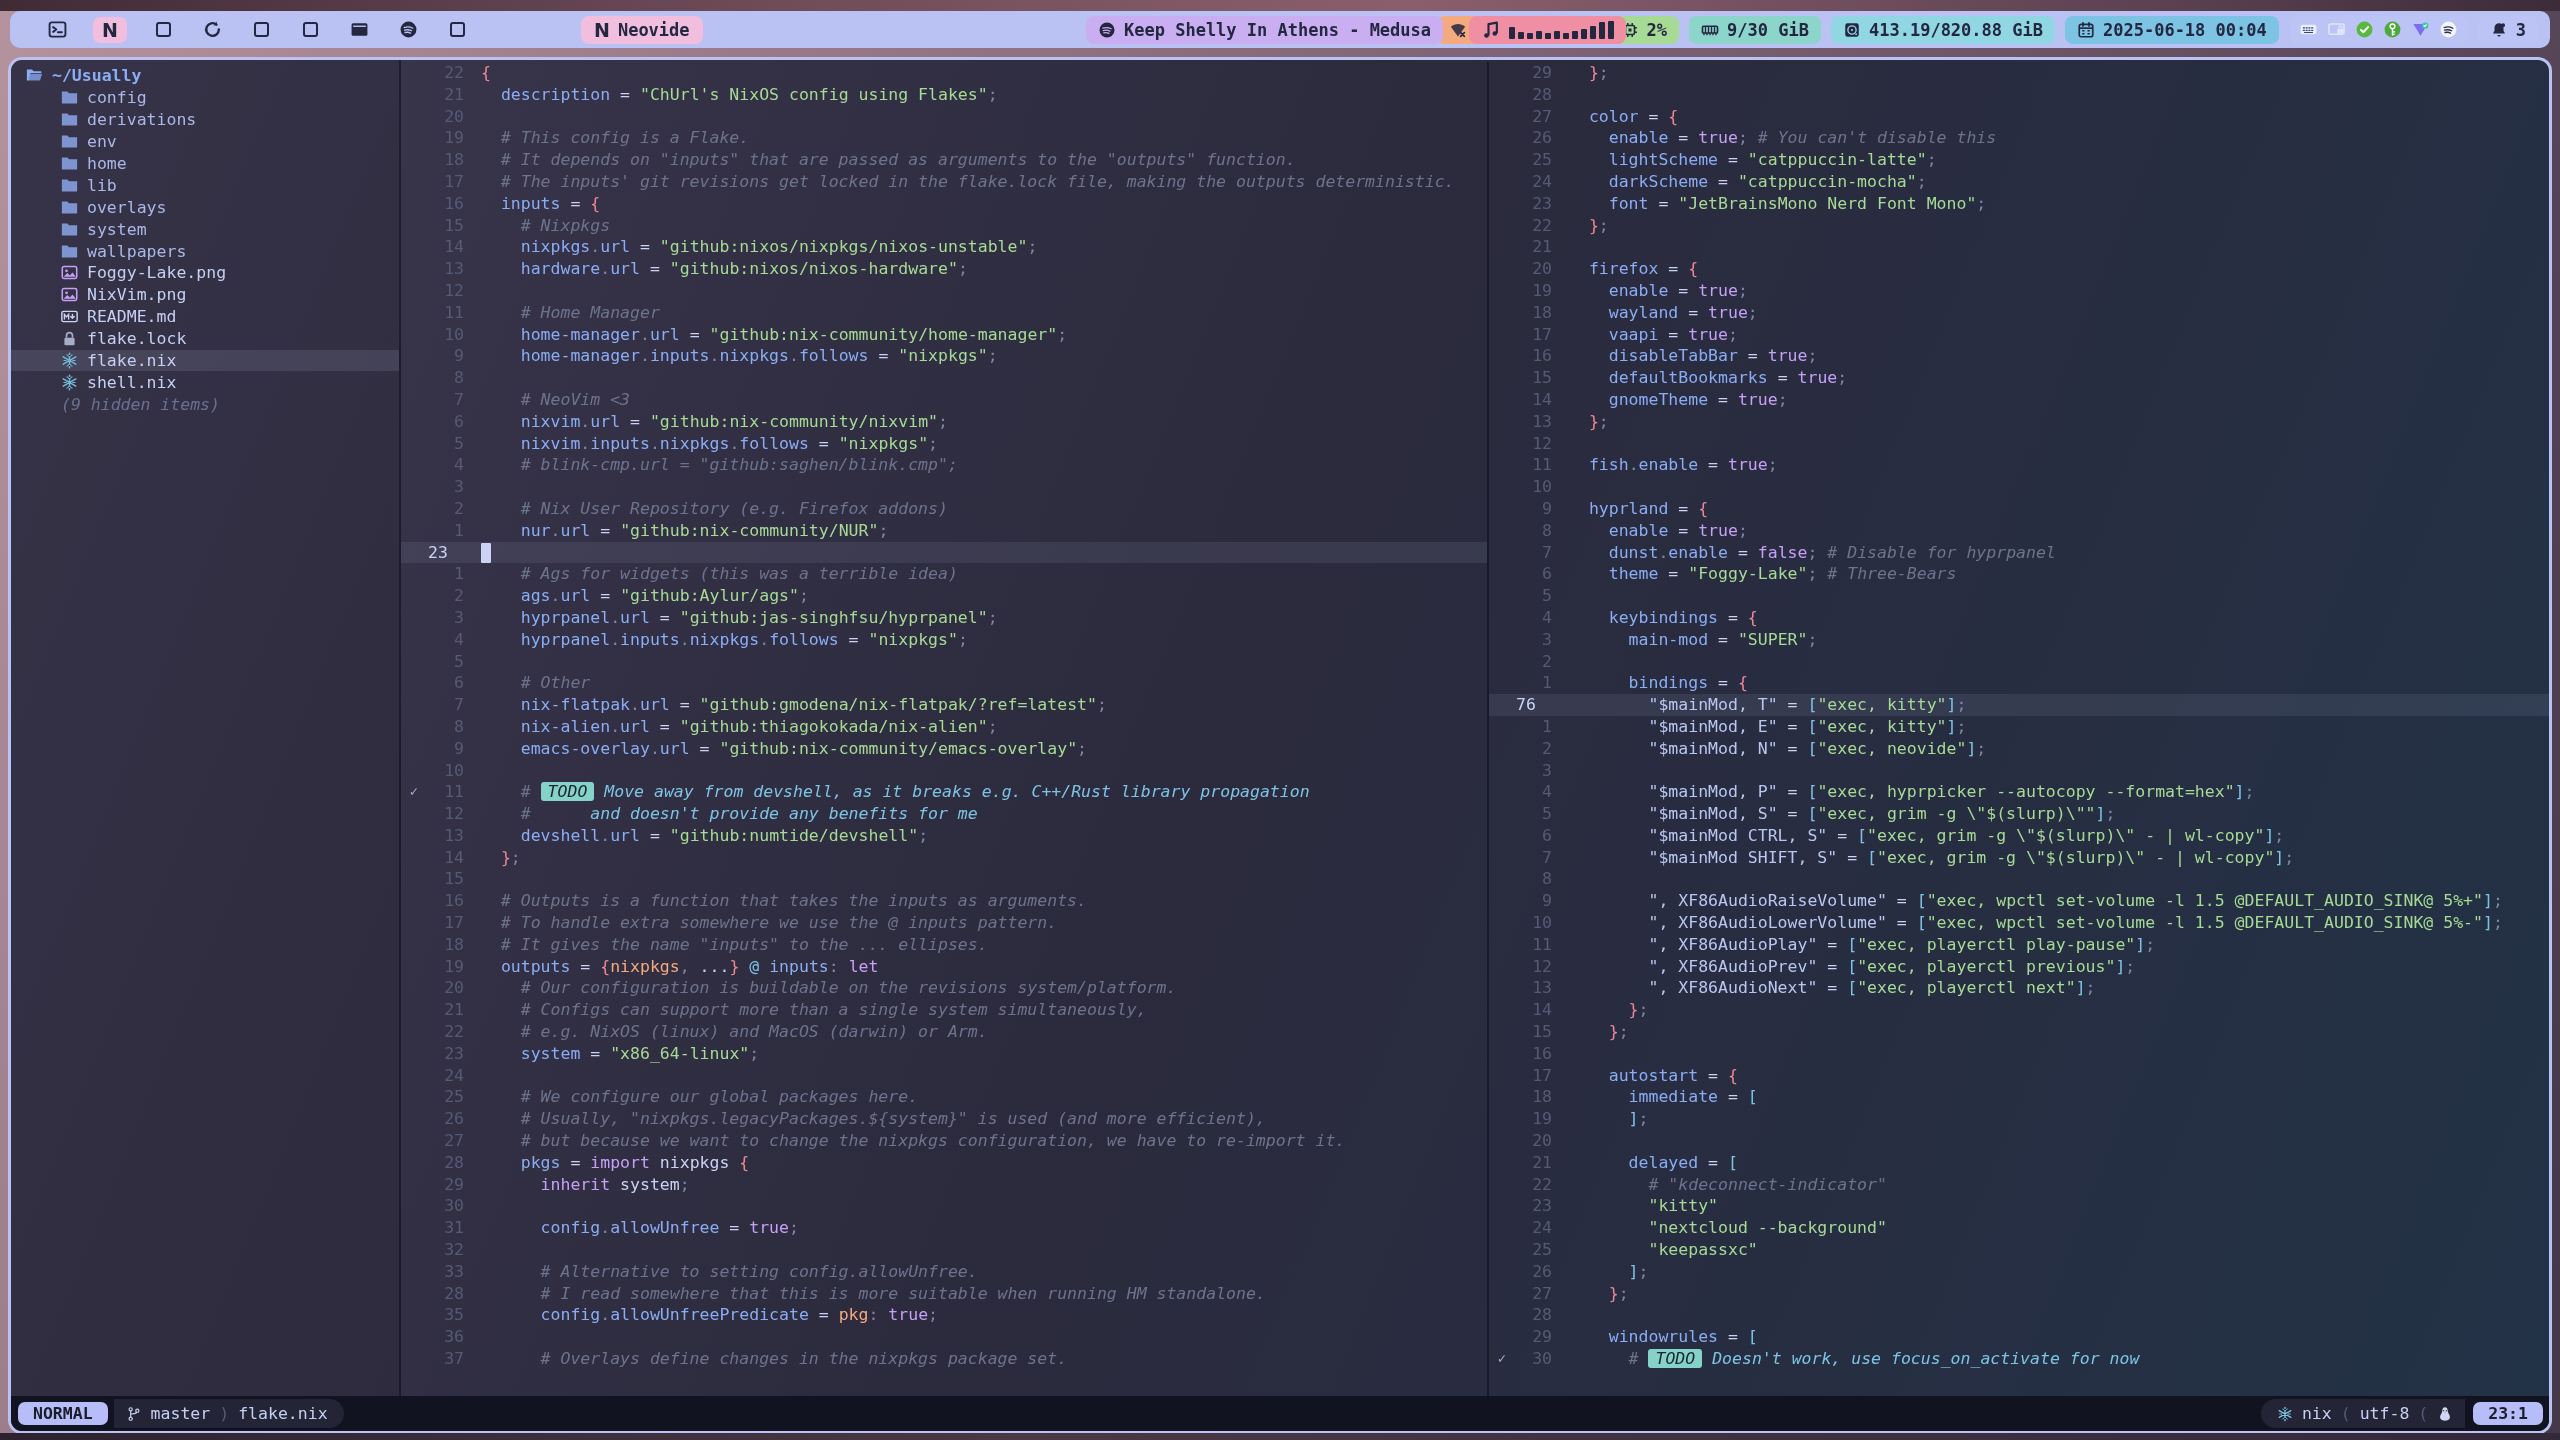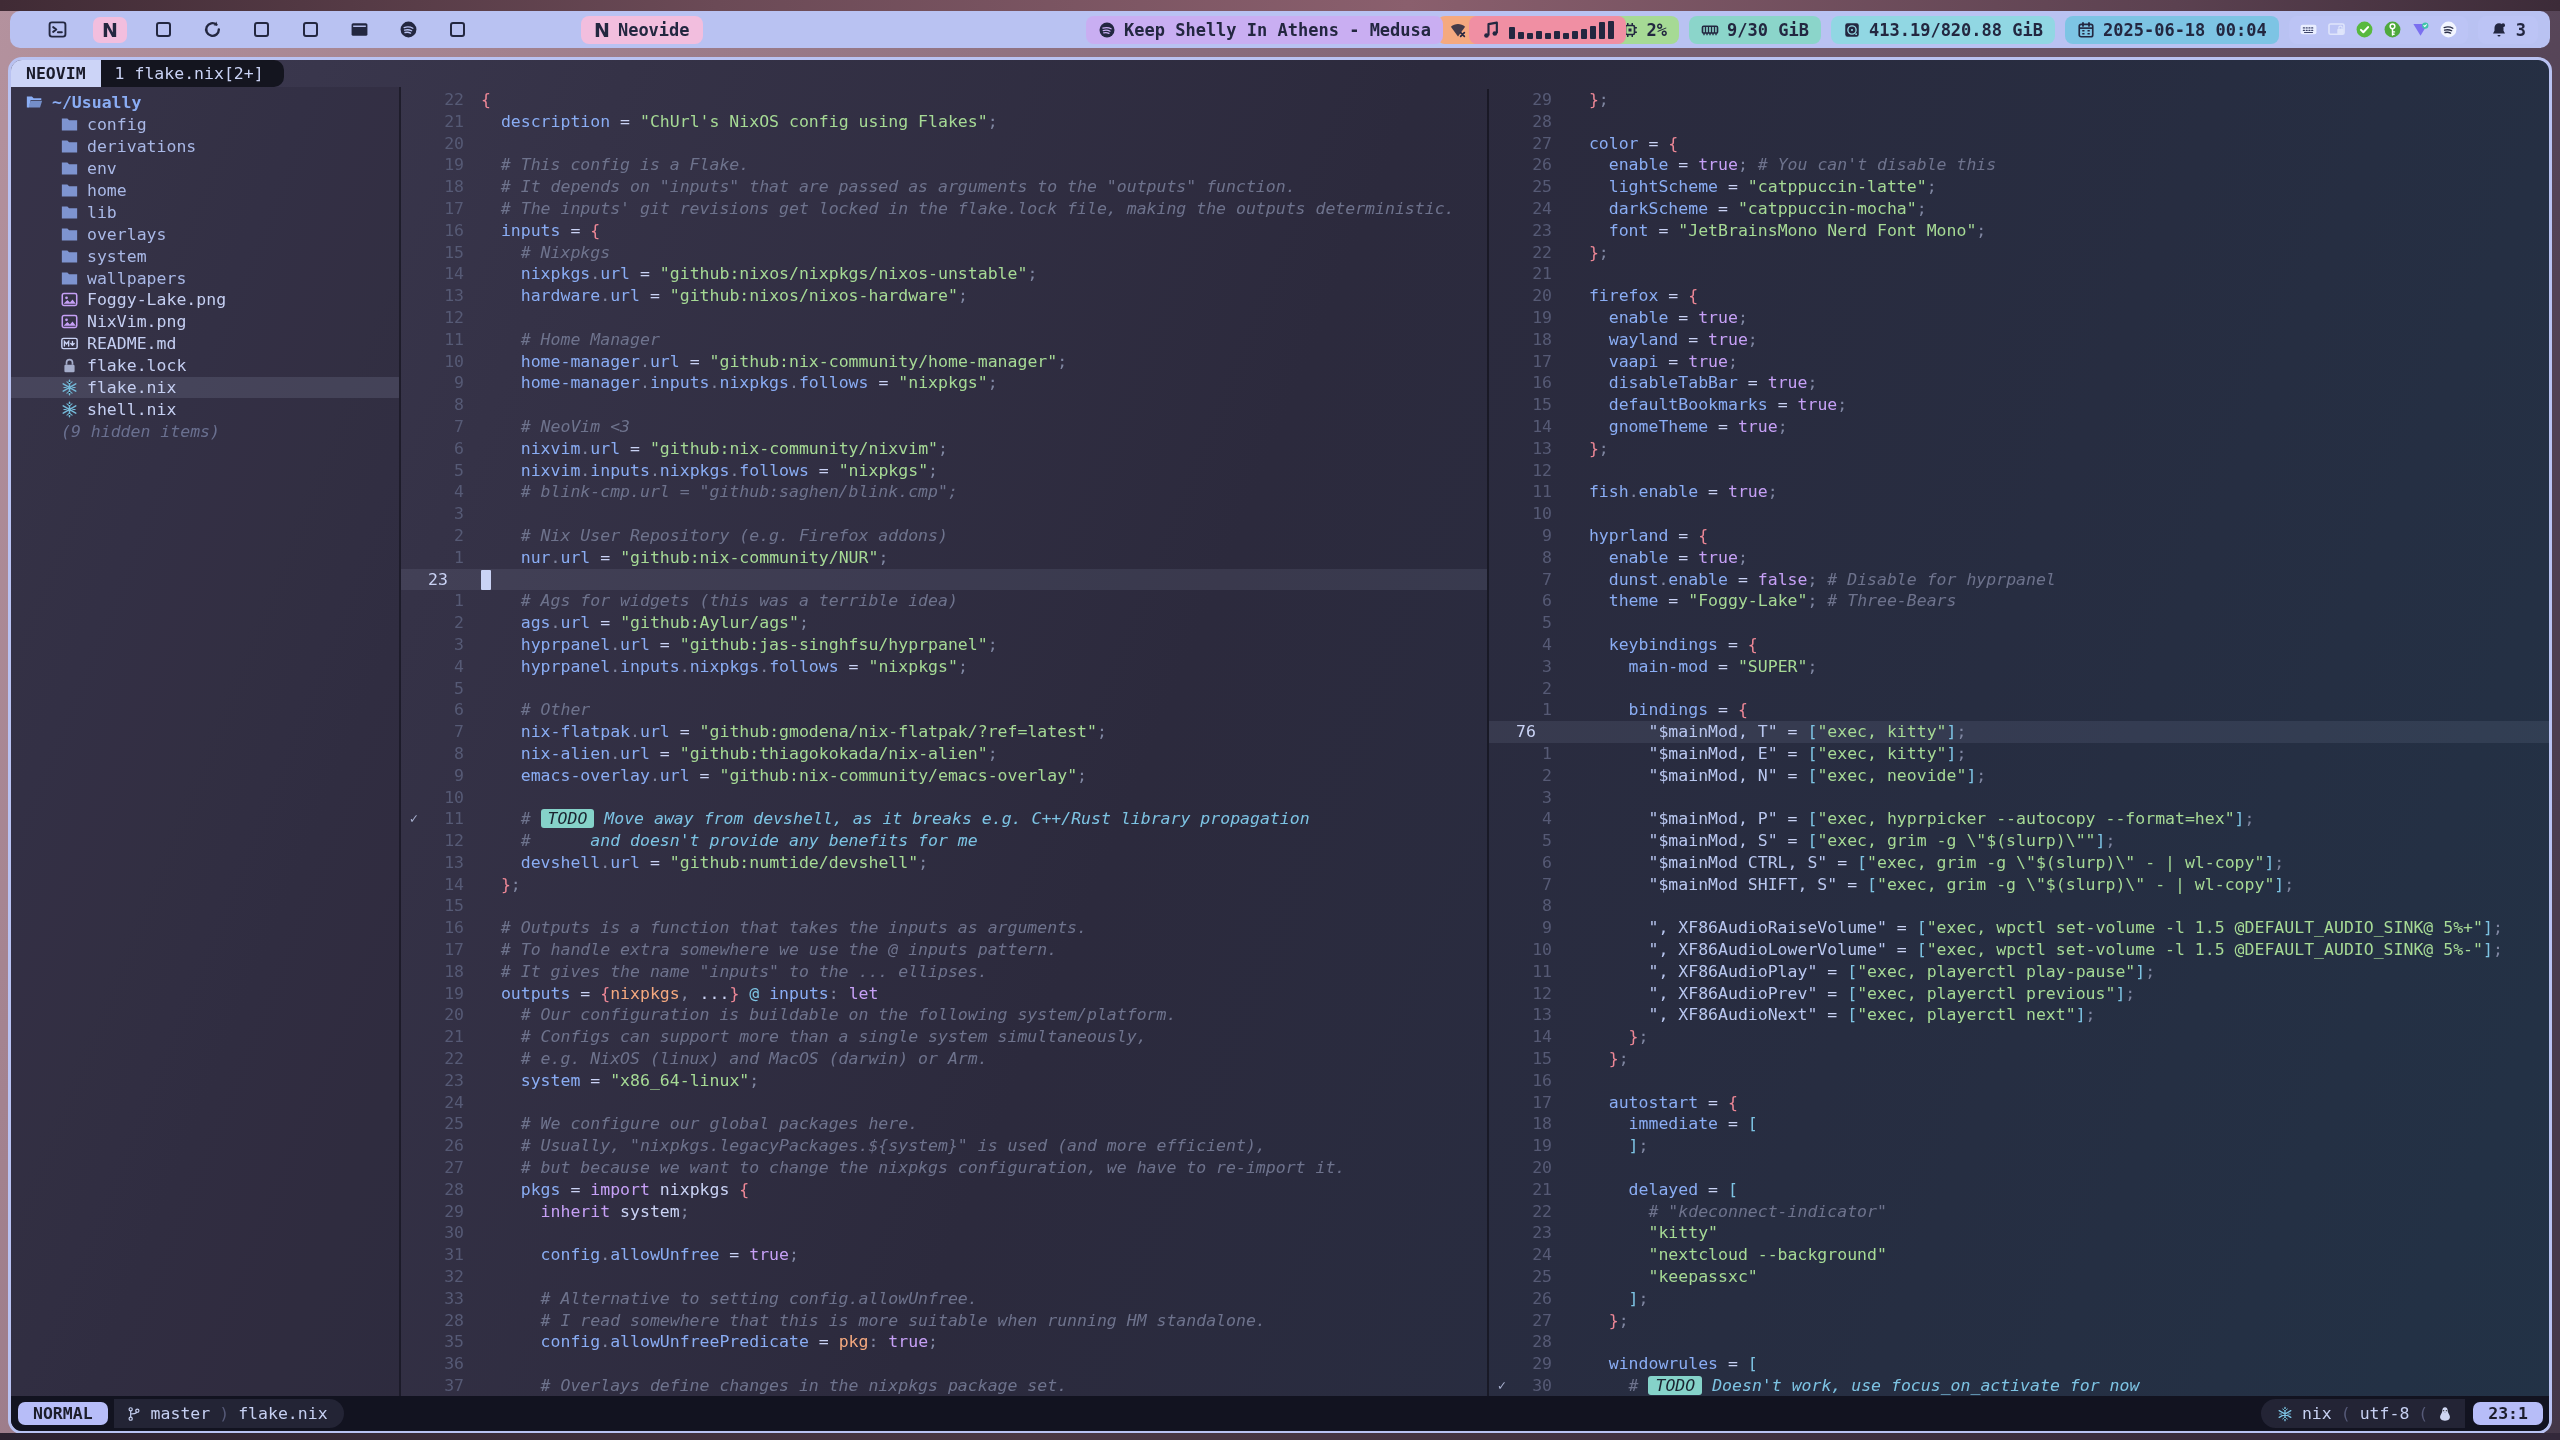--- a/index.html
+++ b/index.html
@@ -251,24 +251,20 @@
             <path d="M12 3a6 6 0 0 0-6 6v4l-2 3.5h16L18 13V9a6 6 0 0 0-6-6z" fill="#232740"></path>
             <path d="M10 18.5a2 2 0 0 0 4 0" fill="#232740"></path>
             <circle cx="17.5" cy="5.5" r="2.5" fill="#232740"></circle>
           </svg>
         <span>3</span>
       </span>
     </div>
   </div>
 
   <div class="window">
-    <div class="tabline">
-      <span class="nt-title">NEOVIM</span>
-      <span class="buf-tab">1 flake.nix[2+]</span>
-    </div>
     <div class="main">
       <div class="sidebar" id="tree">
           <div class="trow"><svg viewBox="0 0 20 20">
               <path d="M1 3h6l2 2h9v2H5.5L3.5 16H1z" fill="#8aadf4"></path>
               <path d="M5.5 8H19l-2.5 8H3z" fill="#8aadf4" opacity=".75"></path>
             </svg><span class="t-root">~/Usually</span></div>
           <div class="trow child"><svg viewBox="0 0 20 20">
               <path d="M1 3h6.5l2 2H19v12H1z" fill="#7e94d0"></path>
             </svg><span class="t-dir">config</span></div>
           <div class="trow child"><svg viewBox="0 0 20 20">
@@ -357,21 +353,21 @@
             <div class="line"><span class="gut"><span class="sgn"></span><span class="num">10</span></span><span class="code"></span></div>
             <div class="line"><span class="gut"><span class="sgn">✓</span><span class="num">11</span></span><span class="code"><span class="tk-c" style="color: rgb(110, 115, 141);">    # </span><span class="todo">TODO</span><span class="tk-ci" style="color: rgb(125, 196, 228);"> Move away from devshell, as it breaks e.g. C++/Rust library propagation</span></span></div>
             <div class="line"><span class="gut"><span class="sgn"></span><span class="num">12</span></span><span class="code"><span class="tk-c" style="color: rgb(110, 115, 141);">    #      </span><span class="tk-ci" style="color: rgb(125, 196, 228);">and doesn't provide any benefits for me</span></span></div>
             <div class="line"><span class="gut"><span class="sgn"></span><span class="num">13</span></span><span class="code"><span class="tk-w" style="color: rgb(202, 211, 245);">    </span><span class="tk-b" style="color: rgb(138, 173, 244);">devshell</span><span class="tk-p" style="color: rgb(128, 135, 162);">.</span><span class="tk-b" style="color: rgb(138, 173, 244);">url</span><span class="tk-w" style="color: rgb(202, 211, 245);"> = </span><span class="tk-g" style="color: rgb(166, 218, 149);">"github:numtide/devshell"</span><span class="tk-p" style="color: rgb(128, 135, 162);">;</span></span></div>
             <div class="line"><span class="gut"><span class="sgn"></span><span class="num">14</span></span><span class="code"><span class="tk-w" style="color: rgb(202, 211, 245);">  </span><span class="tk-r" style="color: rgb(237, 135, 150);">}</span><span class="tk-p" style="color: rgb(128, 135, 162);">;</span></span></div>
             <div class="line"><span class="gut"><span class="sgn"></span><span class="num">15</span></span><span class="code"></span></div>
             <div class="line"><span class="gut"><span class="sgn"></span><span class="num">16</span></span><span class="code"><span class="tk-c" style="color: rgb(110, 115, 141);">  # Outputs is a function that takes the inputs as arguments.</span></span></div>
             <div class="line"><span class="gut"><span class="sgn"></span><span class="num">17</span></span><span class="code"><span class="tk-c" style="color: rgb(110, 115, 141);">  # To handle extra somewhere we use the @ inputs pattern.</span></span></div>
             <div class="line"><span class="gut"><span class="sgn"></span><span class="num">18</span></span><span class="code"><span class="tk-c" style="color: rgb(110, 115, 141);">  # It gives the name "inputs" to the ... ellipses.</span></span></div>
             <div class="line"><span class="gut"><span class="sgn"></span><span class="num">19</span></span><span class="code"><span class="tk-w" style="color: rgb(202, 211, 245);">  </span><span class="tk-b" style="color: rgb(138, 173, 244);">outputs</span><span class="tk-w" style="color: rgb(202, 211, 245);"> = </span><span class="tk-r" style="color: rgb(237, 135, 150);">{</span><span class="tk-pe" style="color: rgb(245, 169, 127);">nixpkgs</span><span class="tk-p" style="color: rgb(128, 135, 162);">, </span><span class="tk-w" style="color: rgb(202, 211, 245);">...</span><span class="tk-r" style="color: rgb(237, 135, 150);">}</span><span class="tk-sky" style="color: rgb(125, 196, 228);"> @ </span><span class="tk-b" style="color: rgb(138, 173, 244);">inputs</span><span class="tk-p" style="color: rgb(128, 135, 162);">:</span><span class="tk-m" style="color: rgb(198, 160, 246);"> let</span></span></div>
-            <div class="line"><span class="gut"><span class="sgn"></span><span class="num">20</span></span><span class="code"><span class="tk-c" style="color: rgb(110, 115, 141);">    # Our configuration is buildable on the following system/platform.</span></span></div>
+            <div class="line"><span class="gut"><span class="sgn"></span><span class="num">20</span></span><span class="code"><span class="tk-c" style="color: rgb(110, 115, 141);">    # Our configuration is buildable on the revisions system/platform.</span></span></div>
             <div class="line"><span class="gut"><span class="sgn"></span><span class="num">21</span></span><span class="code"><span class="tk-c" style="color: rgb(110, 115, 141);">    # Configs can support more than a single system simultaneously,</span></span></div>
             <div class="line"><span class="gut"><span class="sgn"></span><span class="num">22</span></span><span class="code"><span class="tk-c" style="color: rgb(110, 115, 141);">    # e.g. NixOS (linux) and MacOS (darwin) or Arm.</span></span></div>
             <div class="line"><span class="gut"><span class="sgn"></span><span class="num">23</span></span><span class="code"><span class="tk-w" style="color: rgb(202, 211, 245);">    </span><span class="tk-b" style="color: rgb(138, 173, 244);">system</span><span class="tk-w" style="color: rgb(202, 211, 245);"> = </span><span class="tk-g" style="color: rgb(166, 218, 149);">"x86_64-linux"</span><span class="tk-p" style="color: rgb(128, 135, 162);">;</span></span></div>
             <div class="line"><span class="gut"><span class="sgn"></span><span class="num">24</span></span><span class="code"></span></div>
             <div class="line"><span class="gut"><span class="sgn"></span><span class="num">25</span></span><span class="code"><span class="tk-c" style="color: rgb(110, 115, 141);">    # We configure our global packages here.</span></span></div>
             <div class="line"><span class="gut"><span class="sgn"></span><span class="num">26</span></span><span class="code"><span class="tk-c" style="color: rgb(110, 115, 141);">    # Usually, "nixpkgs.legacyPackages.${system}" is used (and more efficient),</span></span></div>
             <div class="line"><span class="gut"><span class="sgn"></span><span class="num">27</span></span><span class="code"><span class="tk-c" style="color: rgb(110, 115, 141);">    # but because we want to change the nixpkgs configuration, we have to re-import it.</span></span></div>
             <div class="line"><span class="gut"><span class="sgn"></span><span class="num">28</span></span><span class="code"><span class="tk-w" style="color: rgb(202, 211, 245);">    </span><span class="tk-b" style="color: rgb(138, 173, 244);">pkgs</span><span class="tk-w" style="color: rgb(202, 211, 245);"> = </span><span class="tk-m" style="color: rgb(198, 160, 246);">import</span><span class="tk-w" style="color: rgb(202, 211, 245);"> nixpkgs </span><span class="tk-r" style="color: rgb(237, 135, 150);">{</span></span></div>
             <div class="line"><span class="gut"><span class="sgn"></span><span class="num">29</span></span><span class="code"><span class="tk-w" style="color: rgb(202, 211, 245);">      </span><span class="tk-m" style="color: rgb(198, 160, 246);">inherit</span><span class="tk-w" style="color: rgb(202, 211, 245);"> system</span><span class="tk-p" style="color: rgb(128, 135, 162);">;</span></span></div>
             <div class="line"><span class="gut"><span class="sgn"></span><span class="num">30</span></span><span class="code"></span></div>

